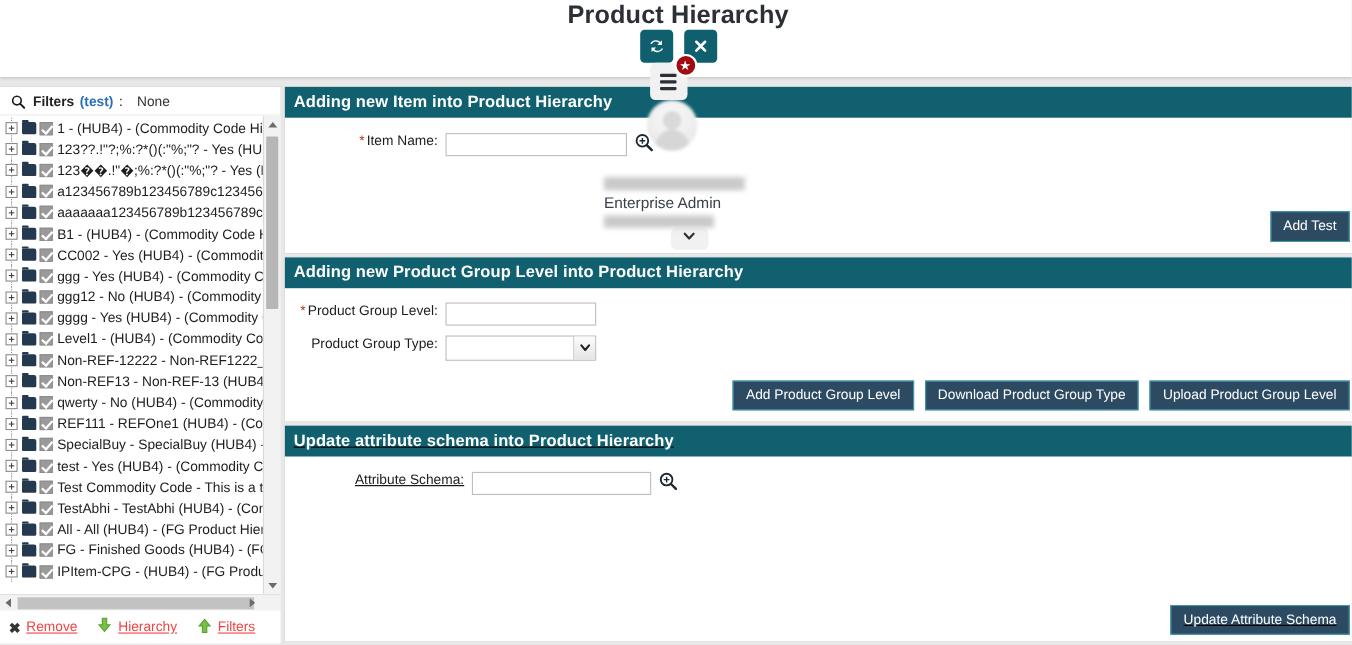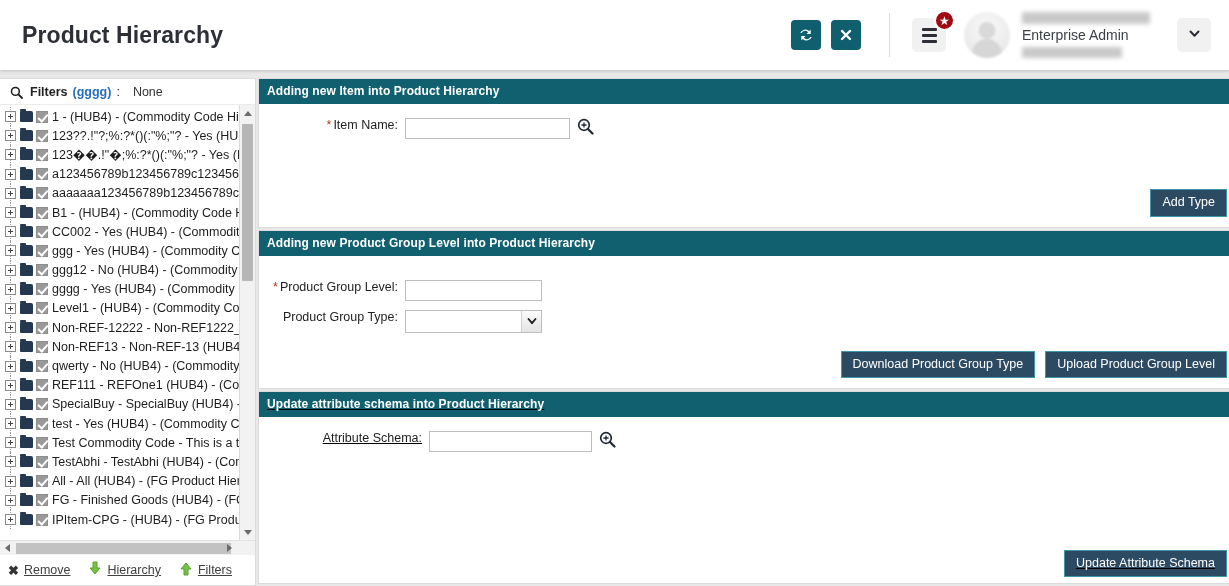--- a/index.html
+++ b/index.html
@@ -14,20 +14,21 @@
   
   .app-header {
     position: relative;
     height: 70px;
     background: #ffffff;
     display: flex;
     align-items: center;
     padding: 0 18px 0 22px;
     box-shadow: 0 1px 3px rgba(0,0,0,0.18);
     z-index: 5;
+    flex-direction: column;
   }
   .page-title {
     font-size: 23px;
     font-weight: bold;
     color: #2c2f36;
     letter-spacing: .1px;
     flex: 0 0 auto;
   }
   .header-spacer { flex: 1 1 auto; }
 
@@ -89,20 +90,21 @@
   }
   .avatar::after {
     content:""; position:absolute; left:50%; top:58%;
     width:30px; height:24px; border-radius:16px 16px 0 0;
     background:#d6d6d6; transform:translateX(-50%);
   }
 
   .user-block {
     display:flex; flex-direction:column; justify-content:flex-start;
     min-width: 135px;
+    margin-top: 24px;
   }
   .redacted {
     background:#c9c9c9;
     filter: blur(2.2px);
     height: 12px;
     border-radius:1px;
   }
   .redacted.name  { width: 128px; margin-bottom: 4px; }
   .redacted.email { width: 100px; margin-top: 4px; height: 11px; }
   .user-role {
@@ -257,40 +259,40 @@
   .tree-footer {
     height: 30px;
     display:flex; align-items:center;
     gap: 18px;
     padding-left: 8px;
     background:#ffffff;
     font-size: 12.5px;
     flex:0 0 auto;
   }
   .tf-item { display:flex; align-items:center; gap:5px; cursor:pointer; }
-  .tf-item .lbl { color:#404040; text-decoration:underline; }
+  .tf-item .lbl { color:#ef4444; text-decoration:underline; }
   .x-icon { color:#333; font-weight:bold; font-size:13px; line-height:1; }
 
   
   .content {
     flex: 1 1 auto;
     margin-left: 2px;
     display:flex; flex-direction:column;
     overflow:hidden;
   }
   .card {
     background:#ffffff;
     border:1px solid #dcdcdc;
     border-right:none;
     margin-bottom: 2px;
   }
   .card-hd {
     background:#10606f;
     color:#ffffff;
-    font-size:12px;
+    font-size:15px;
     font-weight:bold;
     padding: 5px 8px 6px 8px;
     letter-spacing: .1px;
   }
   .card-body { padding: 14px 0 0 0; }
 
   .frow {
     display:flex; align-items:flex-start;
     margin-bottom: 9px;
   }
@@ -344,21 +346,21 @@
     border: 1px solid #3d97ad;
     font-size:12.5px;
     font-family:"Liberation Sans", sans-serif;
     padding: 6px 11px 7px 11px;
     cursor:pointer;
     white-space:nowrap;
     line-height: 1;
   }
 
   .card.item-card .card-body { height: 76px; }
-  .card.pgl-card .card-body  { padding-top: 24px; }
+  .card.pgl-card .card-body  { padding-top: 13px; }
   .card.attr-card .card-body { height: 64px; padding-top: 14px; margin-left: 24px; }
   .card.attr-card { flex: 1 1 auto; display:flex; flex-direction:column;text-decoration:underline; }
   .card.attr-card .card-ftr { margin-top: auto; padding-bottom: 6px; }
 </style>
 </head>
 <body>
 
 <div class="app-header">
   <div class="page-title">Product Hierarchy</div>
   <div class="header-spacer"></div>
@@ -416,21 +418,21 @@
   <div class="tree-panel">
 
     <div class="filters-bar">
       <span class="mag">
         <svg width="13" height="13" viewBox="0 0 13 13">
           <circle cx="5.4" cy="5.4" r="3.9" stroke="#1d1d1d" stroke-width="1.5" fill="none"></circle>
           <path d="M8.4 8.4 L12 12" stroke="#1d1d1d" stroke-width="1.8" stroke-linecap="round"></path>
         </svg>
       </span>
       <span class="flabel">Filters</span>
-      <span class="fedit">(gggg)</span>
+      <span class="fedit">(test)</span>
       <span>:</span>
       <span class="fval">None</span>
     </div>
 
     <div class="tree-scroll">
       <div class="tree-list" id="tree-list">
           <div class="tree-row">
             <span class="expander"></span>
             <span class="folder"></span>
             <span class="chk"></span>
@@ -622,21 +624,21 @@
           <span class="mag-btn">
             <svg width="17" height="17" viewBox="0 0 17 17">
               <circle cx="7" cy="7" r="5.3" stroke="#1d2733" stroke-width="1.7" fill="none"></circle>
               <path d="M7 4.4 v5.2 M4.4 7 h5.2" stroke="#1d2733" stroke-width="1.3"></path>
               <path d="M11 11 L15.5 15.5" stroke="#1d2733" stroke-width="2.2" stroke-linecap="round"></path>
             </svg>
           </span>
         </div>
       </div>
       <div class="card-ftr">
-        <button class="btn">Add Type</button>
+        <button class="btn">Add Test</button>
       </div>
     </div>
 
     <div class="card pgl-card">
       <div class="card-hd">Adding new Product Group Level into Product Hierarchy</div>
       <div class="card-body">
         <div class="frow">
           <div class="flabel-cell">
             <span class="req">*</span><span>Product Group Level:</span>
           </div>
@@ -650,20 +652,21 @@
             <span style="padding-left:4px;font-size:12.5px;"></span>
             <span class="sel-caret">
               <svg width="12" height="12" viewBox="0 0 12 12">
                 <path d="M2.5 4 L6 8.2 L9.5 4" stroke="#222" stroke-width="1.9" fill="none" stroke-linecap="round" stroke-linejoin="round"></path>
               </svg>
             </span>
           </div>
         </div>
       </div>
       <div class="card-ftr">
+        <button class="btn">Add Product Group Level</button>
         <button class="btn">Download Product Group Type</button>
         <button class="btn">Upload Product Group Level</button>
       </div>
     </div>
 
     <div class="card attr-card">
       <div class="card-hd">Update attribute schema into Product Hierarchy</div>
       <div class="card-body">
         <div class="frow">
           <div class="flabel-cell">

